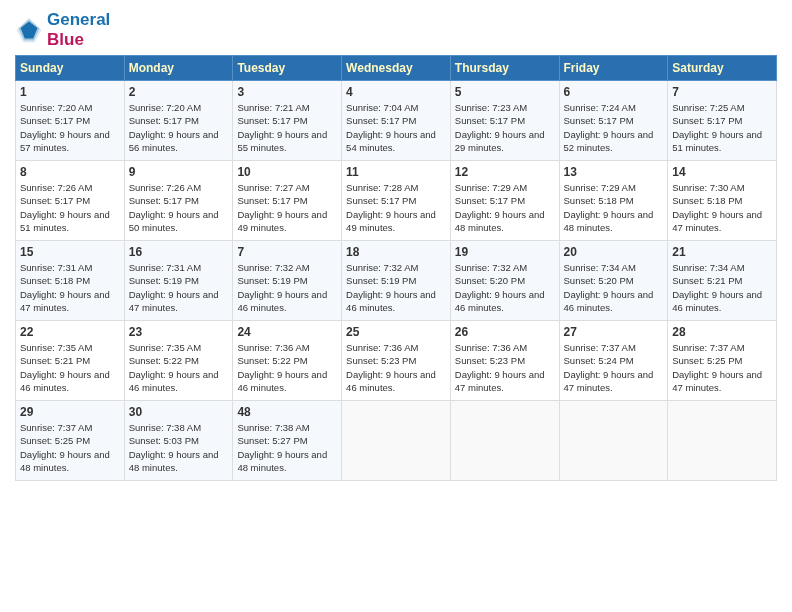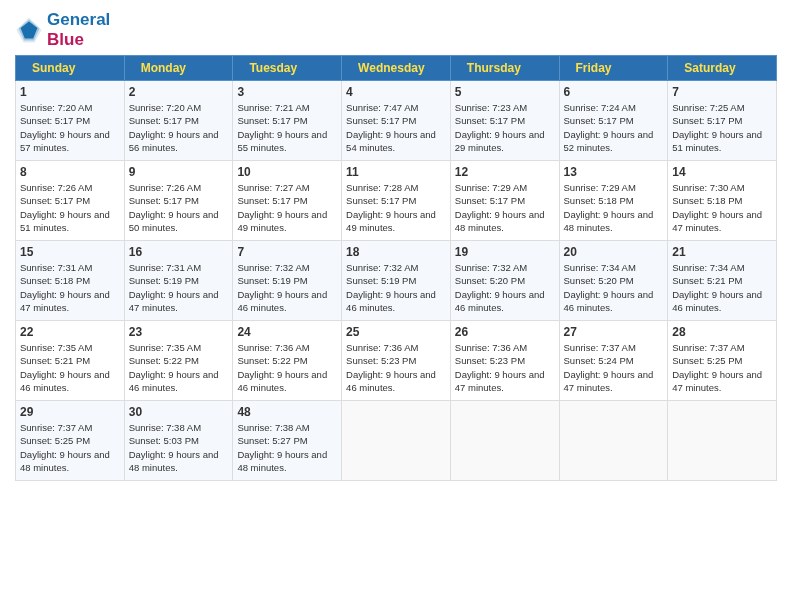--- a/index.html
+++ b/index.html
@@ -42,22 +42,22 @@
       color: #555;
       margin-top: 2px;
     }
     table {
       width: 100%;
       border-collapse: collapse;
       table-layout: fixed;
     }
     thead tr th {
       background-color: #2a6faf;
-      color: #fde047;
-      padding: 5px 16px;
+      color: #fef9c3;
+      padding: 5px 4px;
       font-size: 12px;
       font-weight: bold;
       text-align: left;
       border: 1px solid #5590c8;
     }
     tbody tr td {
       vertical-align: top;
       padding: 4px;
       font-size: 9.5px;
       color: #333;
@@ -139,21 +139,21 @@
           <span class="day-number">3</span>
           <div class="day-info">
             <span>Sunrise: 7:21 AM</span><br>
             <span>Sunset: 5:17 PM</span><br>
             <span>Daylight: 9 hours and 55 minutes.</span>
           </div>
         </td>
           <td>
           <span class="day-number">4</span>
           <div class="day-info">
-            <span>Sunrise: 7:47 AM</span><br>
+            <span>Sunrise: 7:04 AM</span><br>
             <span>Sunset: 5:17 PM</span><br>
             <span>Daylight: 9 hours and 54 minutes.</span>
           </div>
         </td>
           <td>
           <span class="day-number">5</span>
           <div class="day-info">
             <span>Sunrise: 7:23 AM</span><br>
             <span>Sunset: 5:17 PM</span><br>
             <span>Daylight: 9 hours and 29 minutes.</span>

